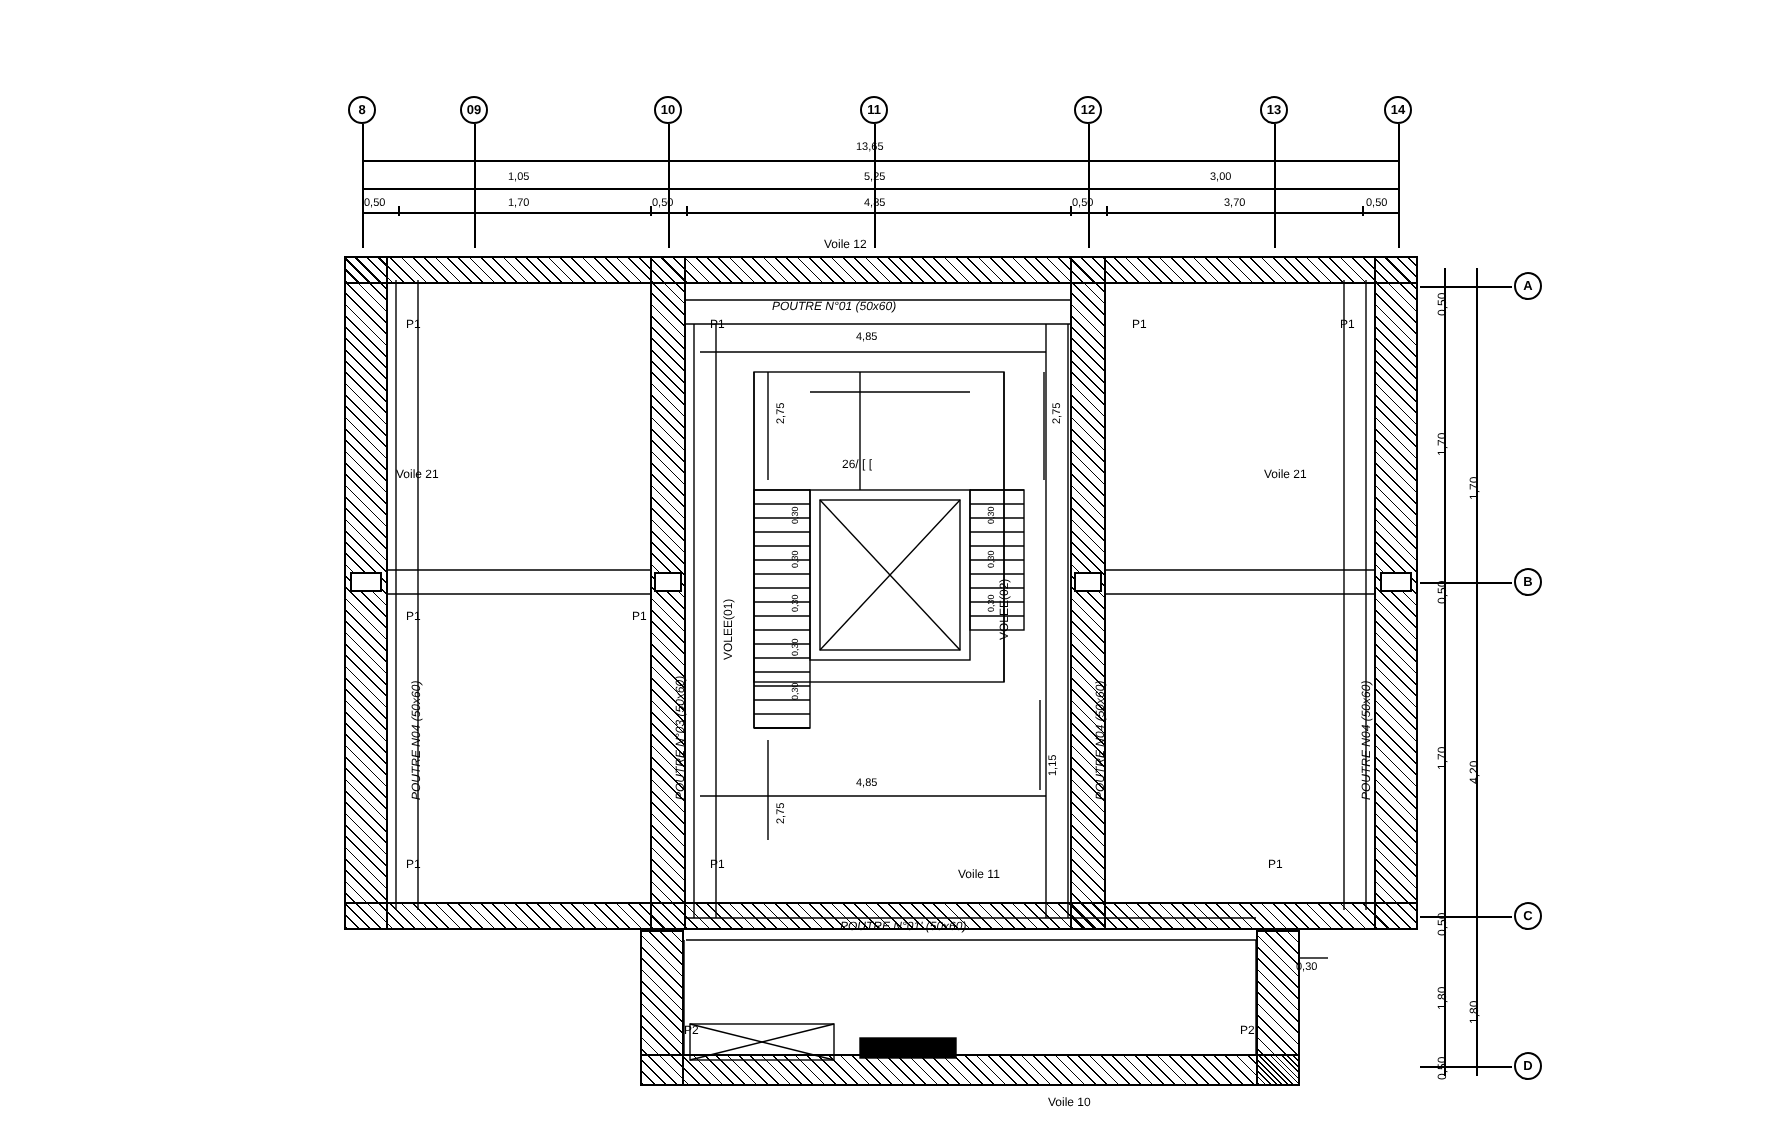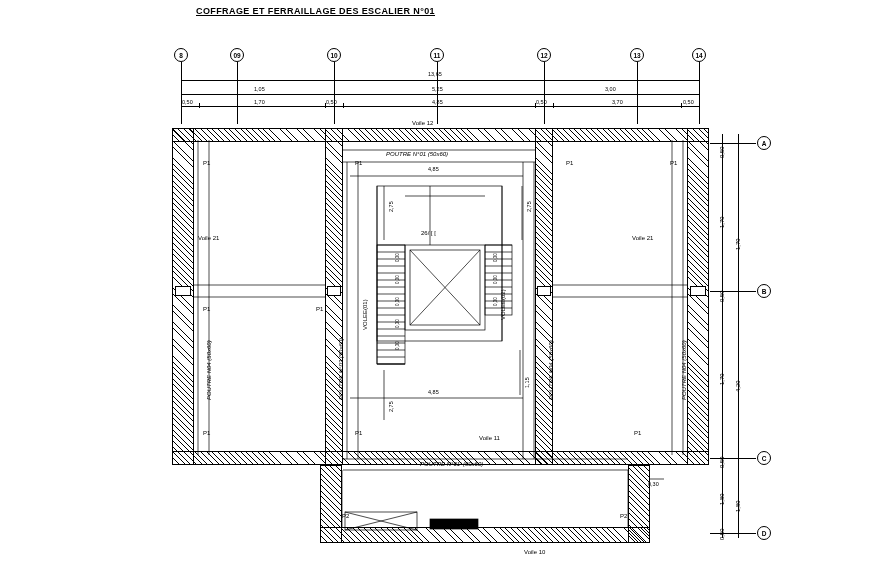--- a/index.html
+++ b/index.html
@@ -26,21 +26,20 @@
      border:1px solid #000;box-sizing:border-box;}
   .white{position:absolute;background:#fff;}
   .tick{position:absolute;width:1px;height:5px;background:#000;}
   svg{position:absolute;left:0;top:0;overflow:visible;}
 </style>
 </head>
 <body>
 
 <div id="sheet">
 
-  <div class="title" style="left:196px;top:6px;"><u>COFFRAGE ET FERRAILLAGE DES   ESCALIER N°01</u></div>
 
   <div>
     <div class="circ" style="left:174px;top:48px;">8</div>
     <div class="circ" style="left:230px;top:48px;">09</div>
     <div class="circ" style="left:327px;top:48px;">10</div>
     <div class="circ" style="left:430px;top:48px;">11</div>
     <div class="circ" style="left:537px;top:48px;">12</div>
     <div class="circ" style="left:630px;top:48px;">13</div>
     <div class="circ" style="left:692px;top:48px;">14</div>
   </div>

